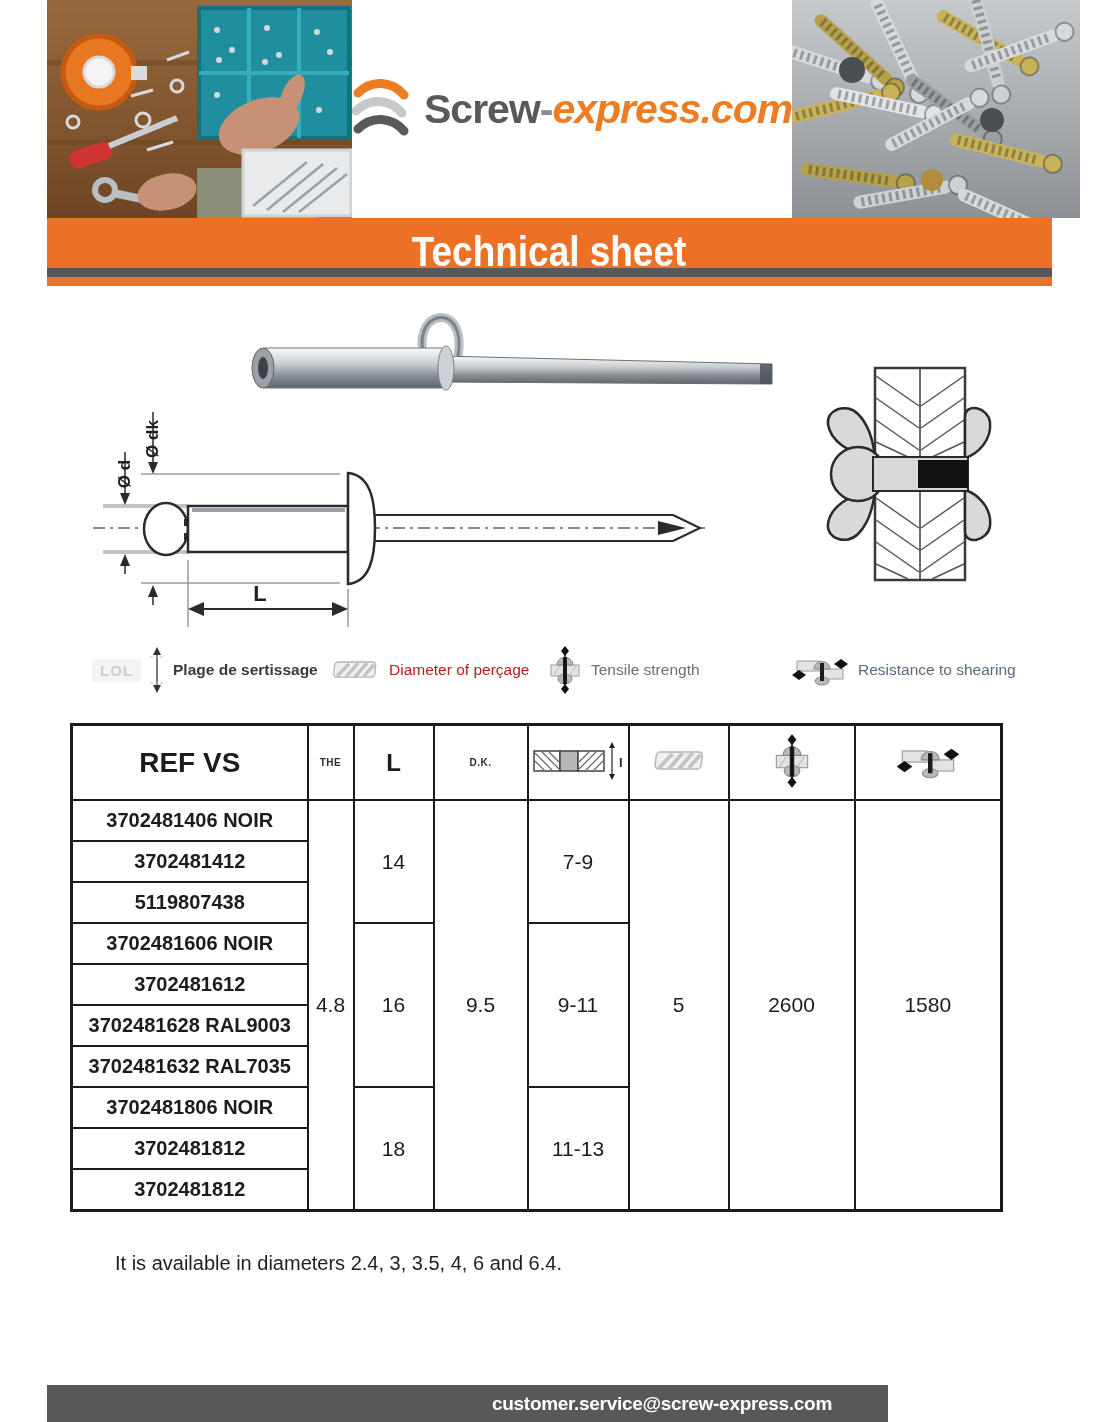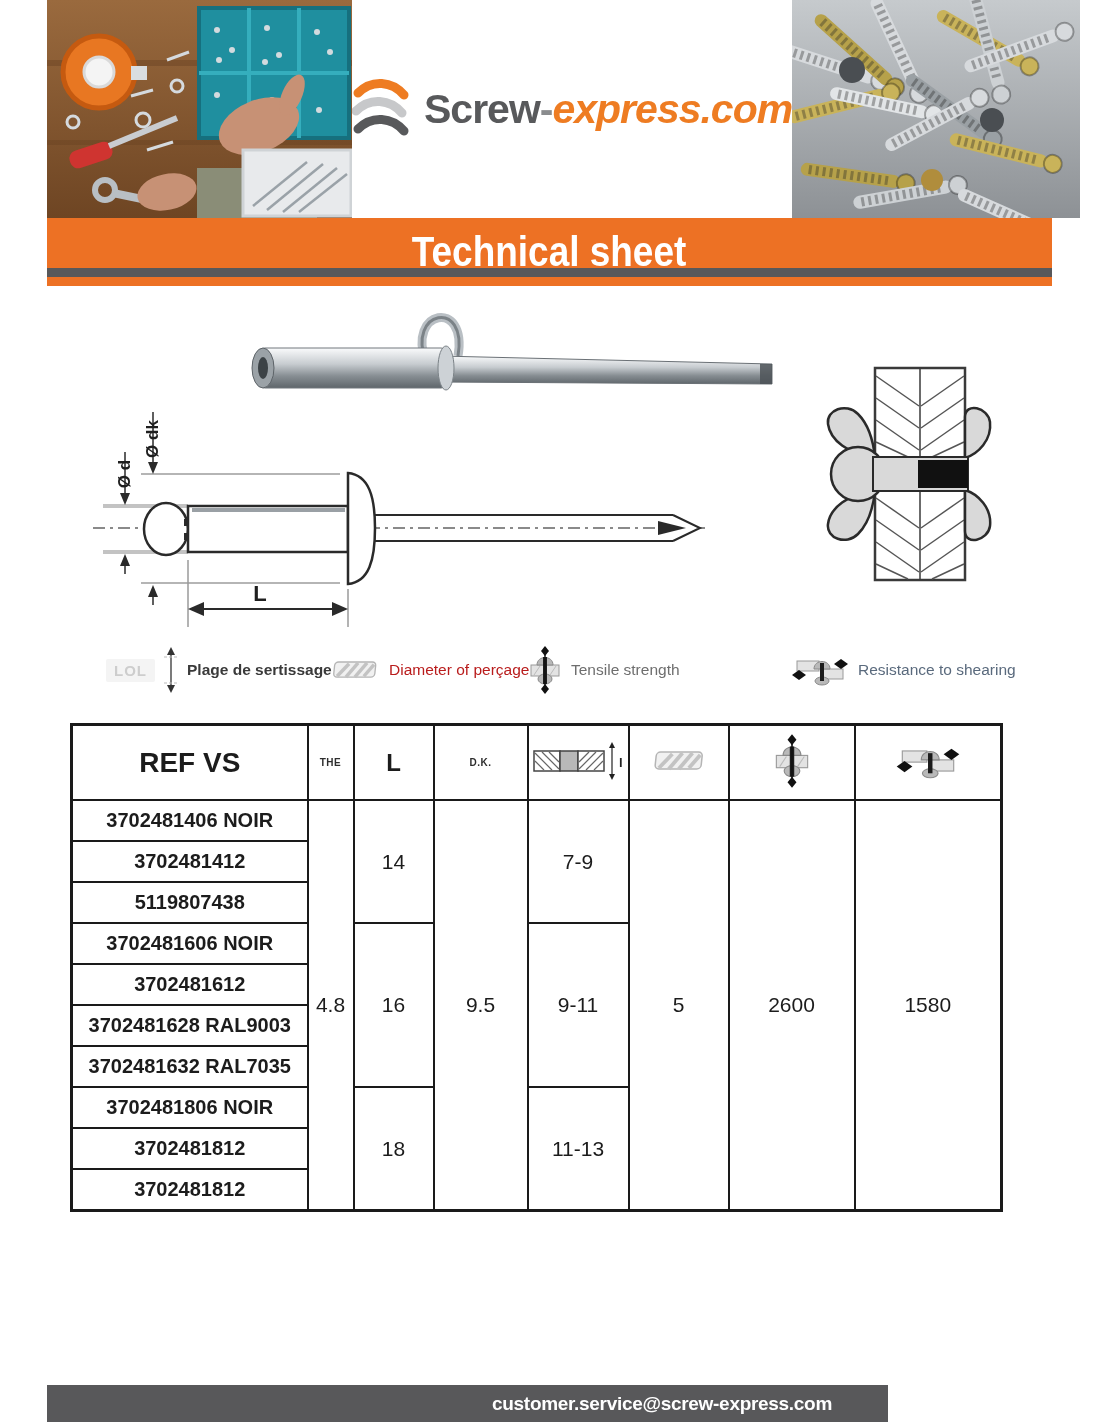--- a/index.html
+++ b/index.html
@@ -27,23 +27,23 @@
   .rivet-photo{position:absolute;left:240px;top:13px;}
   .line-drawing{position:absolute;left:88px;top:100px;}
   .cross-section{position:absolute;left:818px;top:85px;}
   .dim-label{font-family:"Liberation Sans",sans-serif;font-weight:bold;font-size:17px;fill:#1f1f1f;}
   .dim-label-L{font-family:"Liberation Sans",sans-serif;font-weight:bold;font-size:22px;fill:#1f1f1f;}
 
   
   .legend{position:absolute;left:0;top:640px;width:1100px;height:60px;}
   .legend-item{position:absolute;display:flex;align-items:center;gap:9px;height:60px;}
   .legend-label{font-size:15.5px;white-space:nowrap;}
-  .li-1{left:106px;}  .li-1 .legend-label{color:#3a3a3a;font-weight:bold;}
+  .li-1{left:92px;}  .li-1 .legend-label{color:#3a3a3a;font-weight:bold;}
   .li-2{left:330px;} .li-2 .legend-label{color:#b91c1c;}
-  .li-3{left:528px;text-align:right;} .li-3 .legend-label{color:#6e6e6e;}
+  .li-3{left:548px;text-align:right;} .li-3 .legend-label{color:#6e6e6e;}
   .li-4{left:791px;} .li-4 .legend-label{color:#5a6a7d;}
   .lol-badge{background:#f4f4f4;color:#cdcdcd;font-weight:bold;font-size:15px;
              letter-spacing:1px;padding:3px 8px;border-radius:2px;}
 
   
   .spec-table{position:absolute;left:70px;top:723px;border-collapse:collapse;table-layout:fixed;
               width:930px;border:3px solid #1a1a1a;}
   .spec-table th,.spec-table td{border:2px solid #1a1a1a;text-align:center;vertical-align:middle;
               padding:0;background:#fff;}
   .spec-table th{height:73px;}
@@ -471,17 +471,18 @@
       </tr>
       <tr>
           <td class="c-ref">3702481812</td>
         </tr>
       <tr>
           <td class="c-ref">3702481812</td>
         </tr>
     </tbody>
   </table>
 
+  <p class="note">It is available in diameters 2.4, 3, 3.5, 4, 6 and 6.4.</p>
 
   <div class="footer">
     <span class="footer-email">customer.service@screw-express.com</span>
   </div>
 </div>
 
 </body></html>

